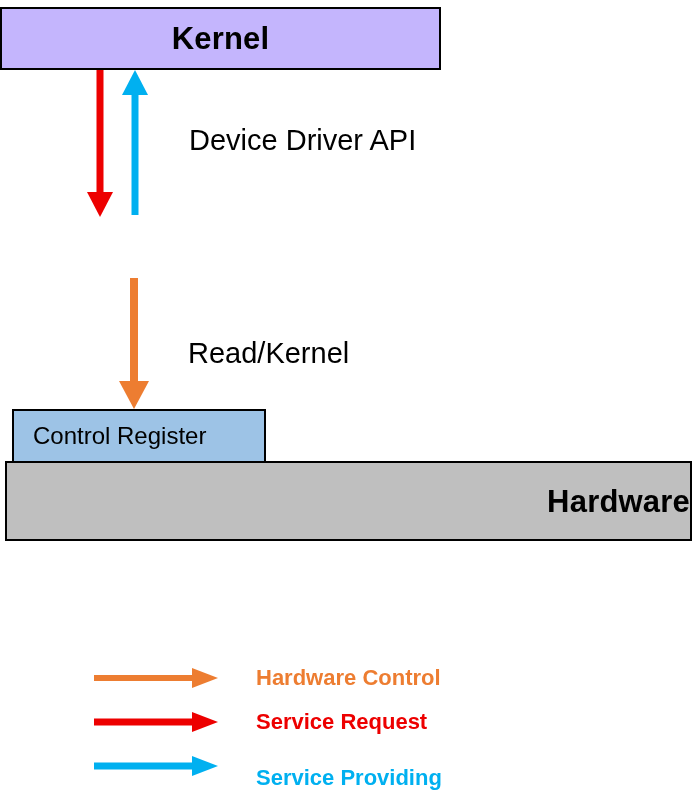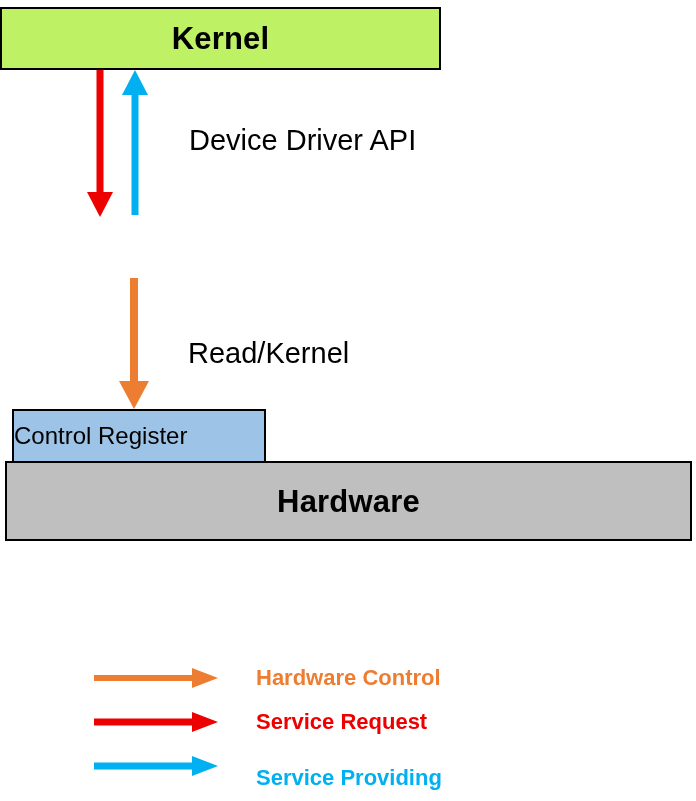--- a/index.html
+++ b/index.html
@@ -40,21 +40,21 @@
     line-height: 1;
     white-space: nowrap;
   }
 
   
   #node-kernel {
     left: 0px;
     top: 7px;
     width: 441px;
     height: 63px;
-    background: #bef264;
+    background: #c4b5fd;
   }
   #node-kernel .node-label {
     font-size: 31px;
     font-weight: bold;
     letter-spacing: 0.2px;
   }
 
   
   #node-device-driver {
     left: 5px;
@@ -70,35 +70,37 @@
   }
 
   
   #node-control-register {
     left: 12px;
     top: 409px;
     width: 254px;
     height: 54px;
     background: #9DC3E6;
     justify-content: flex-start;
+    padding-left: 19px;
     z-index: 3;
   }
   #node-control-register .node-label {
     font-size: 24px;
     font-weight: normal;
   }
 
   
   #node-hardware {
     left: 5px;
     top: 461px;
     width: 687px;
     height: 80px;
     background: #BFBFBF;
     z-index: 2;
+    justify-content: flex-end;
   }
   #node-hardware .node-label {
     font-size: 31px;
     font-weight: bold;
     letter-spacing: 0.2px;
   }
 
   
   .edge-label {
     position: absolute;

